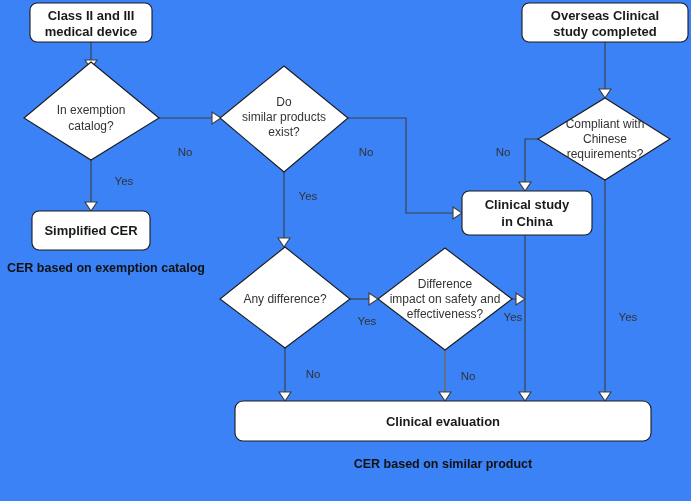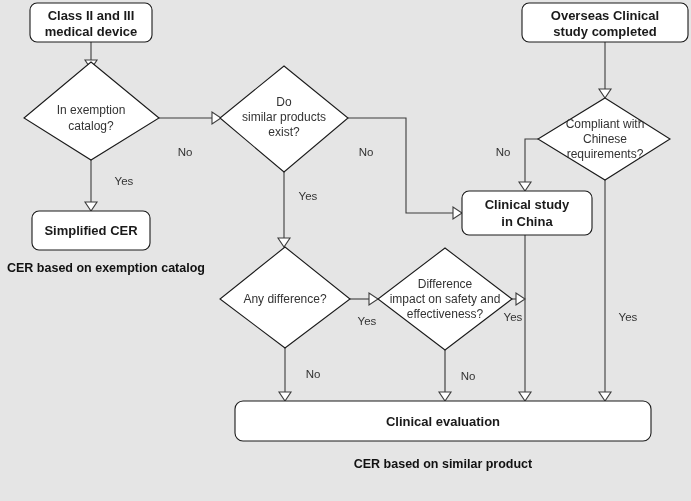--- a/index.html
+++ b/index.html
@@ -4,21 +4,21 @@
 <style>
   html, body {
     margin: 0;
     padding: 0;
     background: #ffffff;
   }
   #canvas {
     position: relative;
     width: 691px;
     height: 501px;
-    background: #e5e5e5;
+    background: #3b82f6;
     overflow: hidden;
     font-family: "Liberation Sans", sans-serif;
   }
   svg.flow {
     position: absolute;
     left: 0;
     top: 0;
     width: 691px;
     height: 501px;
   }

